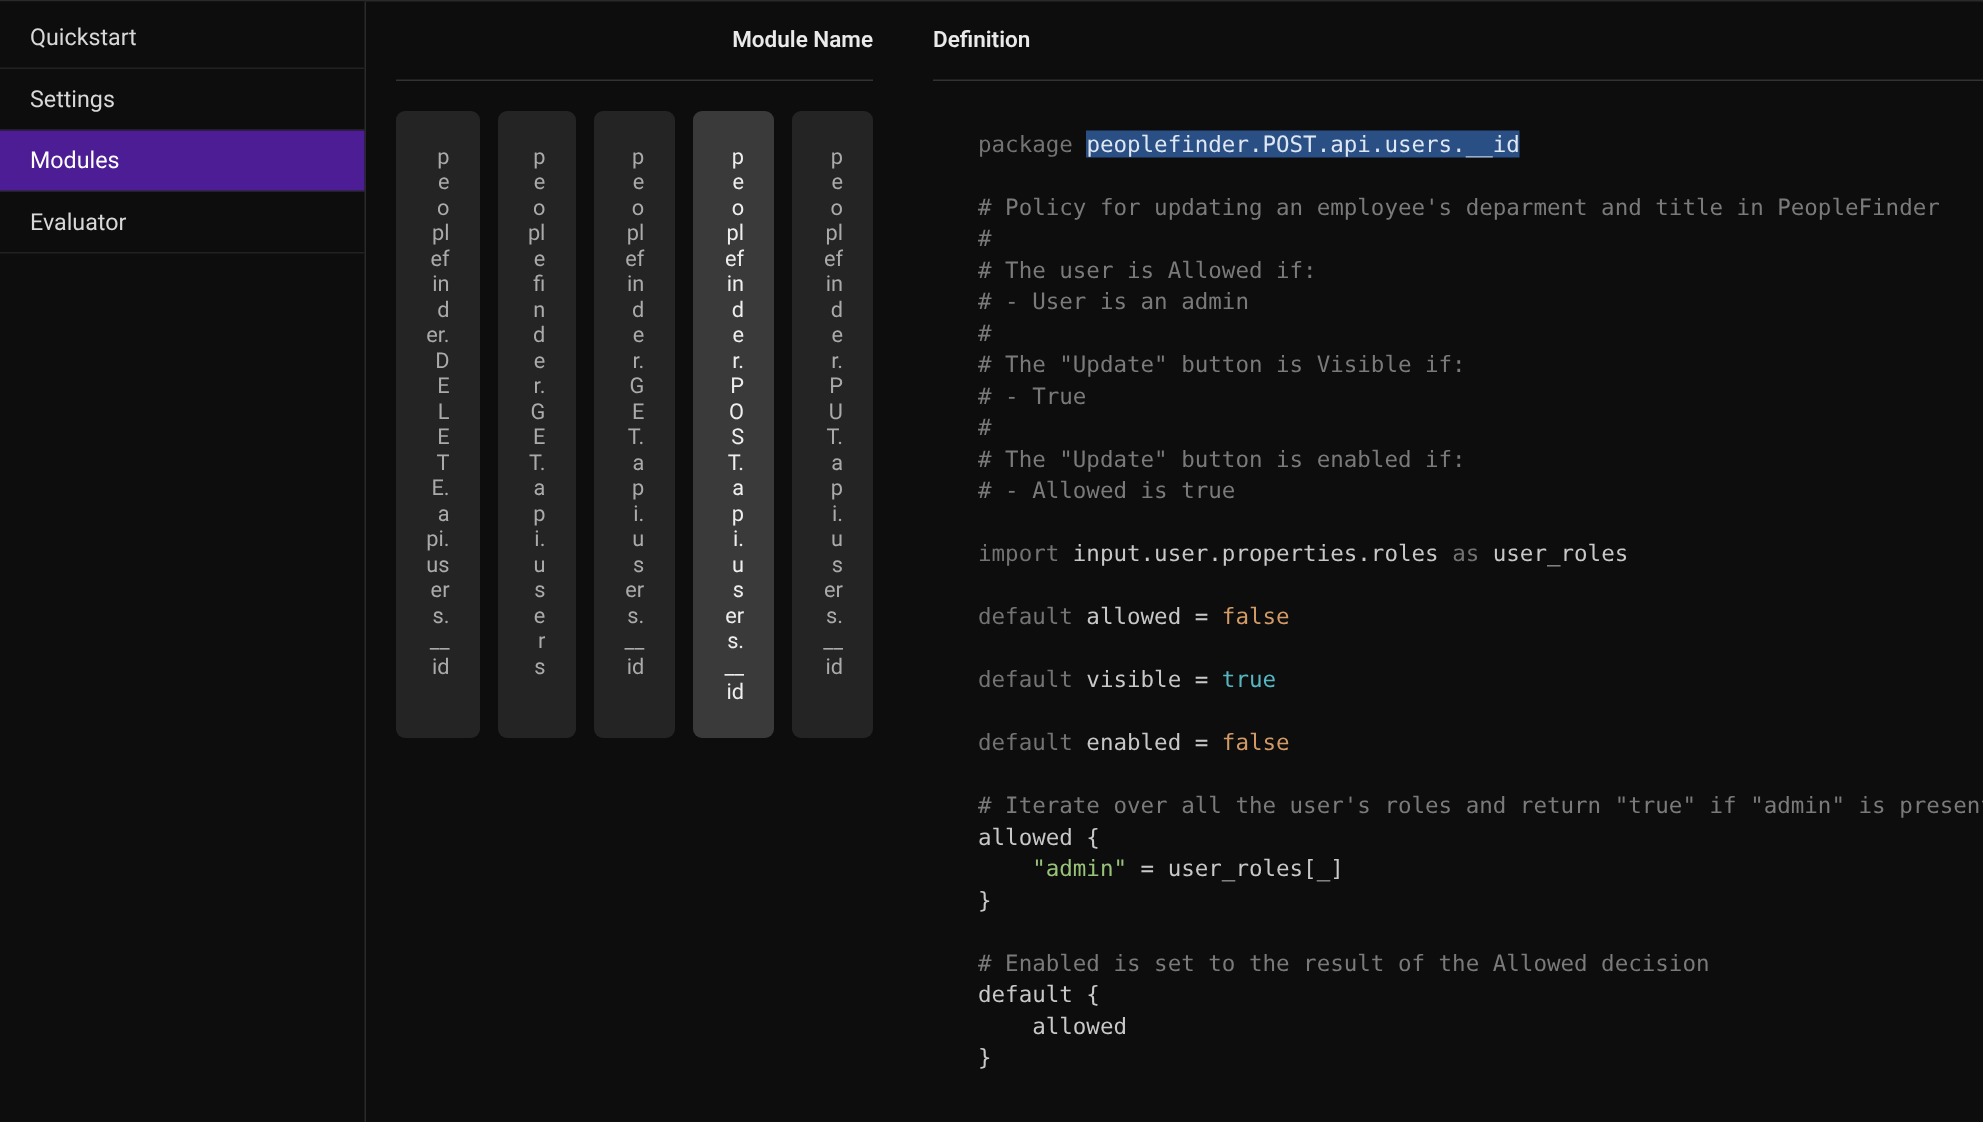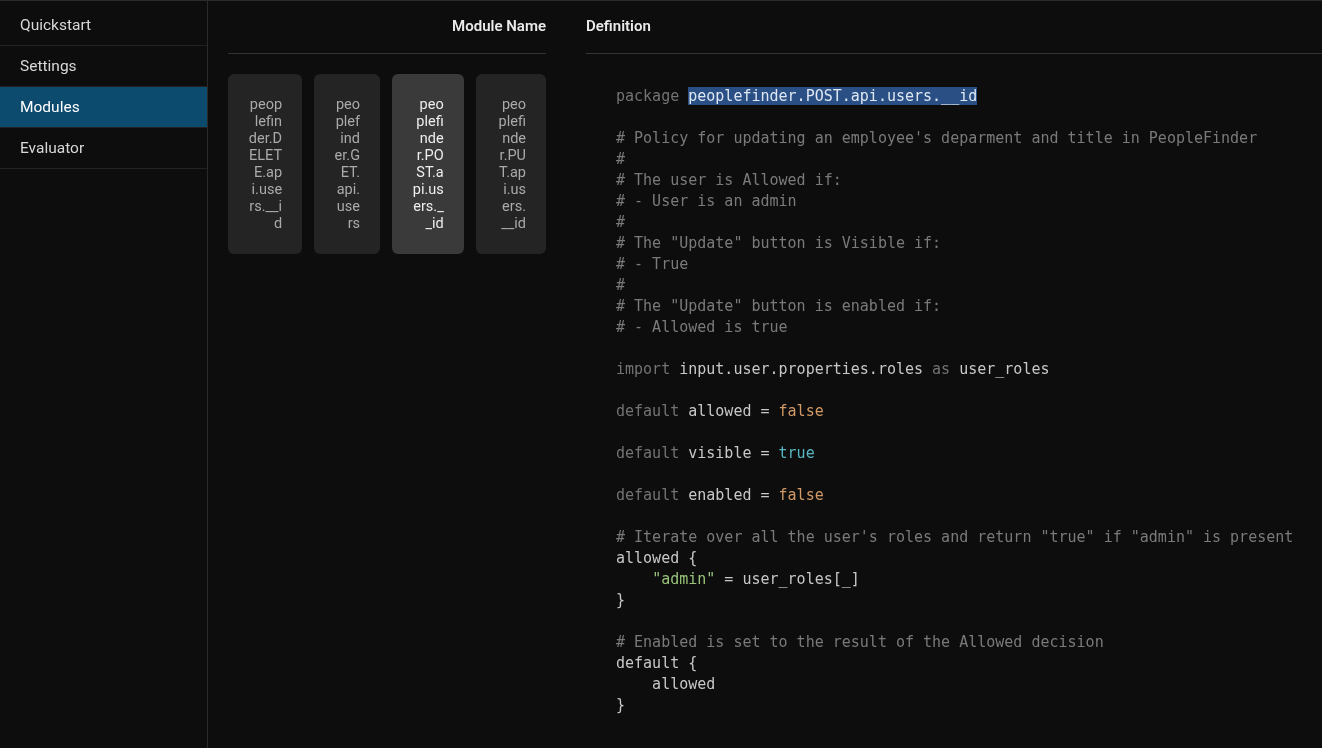--- a/index.html
+++ b/index.html
@@ -13,35 +13,35 @@
     overflow: hidden;
   }
   .app {
     display: flex;
     width: 100%;
     height: 100%;
     border-top: 1px solid #2a2a2a;
   }
   
   .sidebar {
-    width: 208px;
+    width: 244px;
     background: #0d0d0d;
     border-right: 1px solid #2a2a2a;
     padding-top: 4px;
     flex-shrink: 0;
   }
   .sidebar-item {
     padding: 11px 20px;
     color: #d8d8d8;
     cursor: pointer;
     border-bottom: 1px solid #222;
     font-size: 15.5px;
   }
   .sidebar-item.active {
-    background: #0c4a6e;
+    background: #4c1d95;
     color: #fff;
   }
   
   .columns {
     flex: 1;
     display: flex;
     min-width: 0;
   }
   .col {
     display: flex;
@@ -115,20 +115,21 @@
   </nav>
 
   <div class="columns">
 
     <section class="col col-modules">
       <div class="col-header">Module Name</div>
 
       <div class="module-list">
         <div class="module-item">peoplefinder.DELETE.api.users.__id</div>
         <div class="module-item">peoplefinder.GET.api.users</div>
+        <div class="module-item">peoplefinder.GET.api.users.__id</div>
         <div class="module-item selected">peoplefinder.POST.api.users.__id</div>
         <div class="module-item">peoplefinder.PUT.api.users.__id</div>
       </div>
     </section>
 
     <section class="col col-def">
       <div class="col-header">Definition</div>
 
       <div class="code-wrap"><span class="tok-kw">package</span> <span class="tok-pkg">peoplefinder.POST.api.users.__id</span>
 

